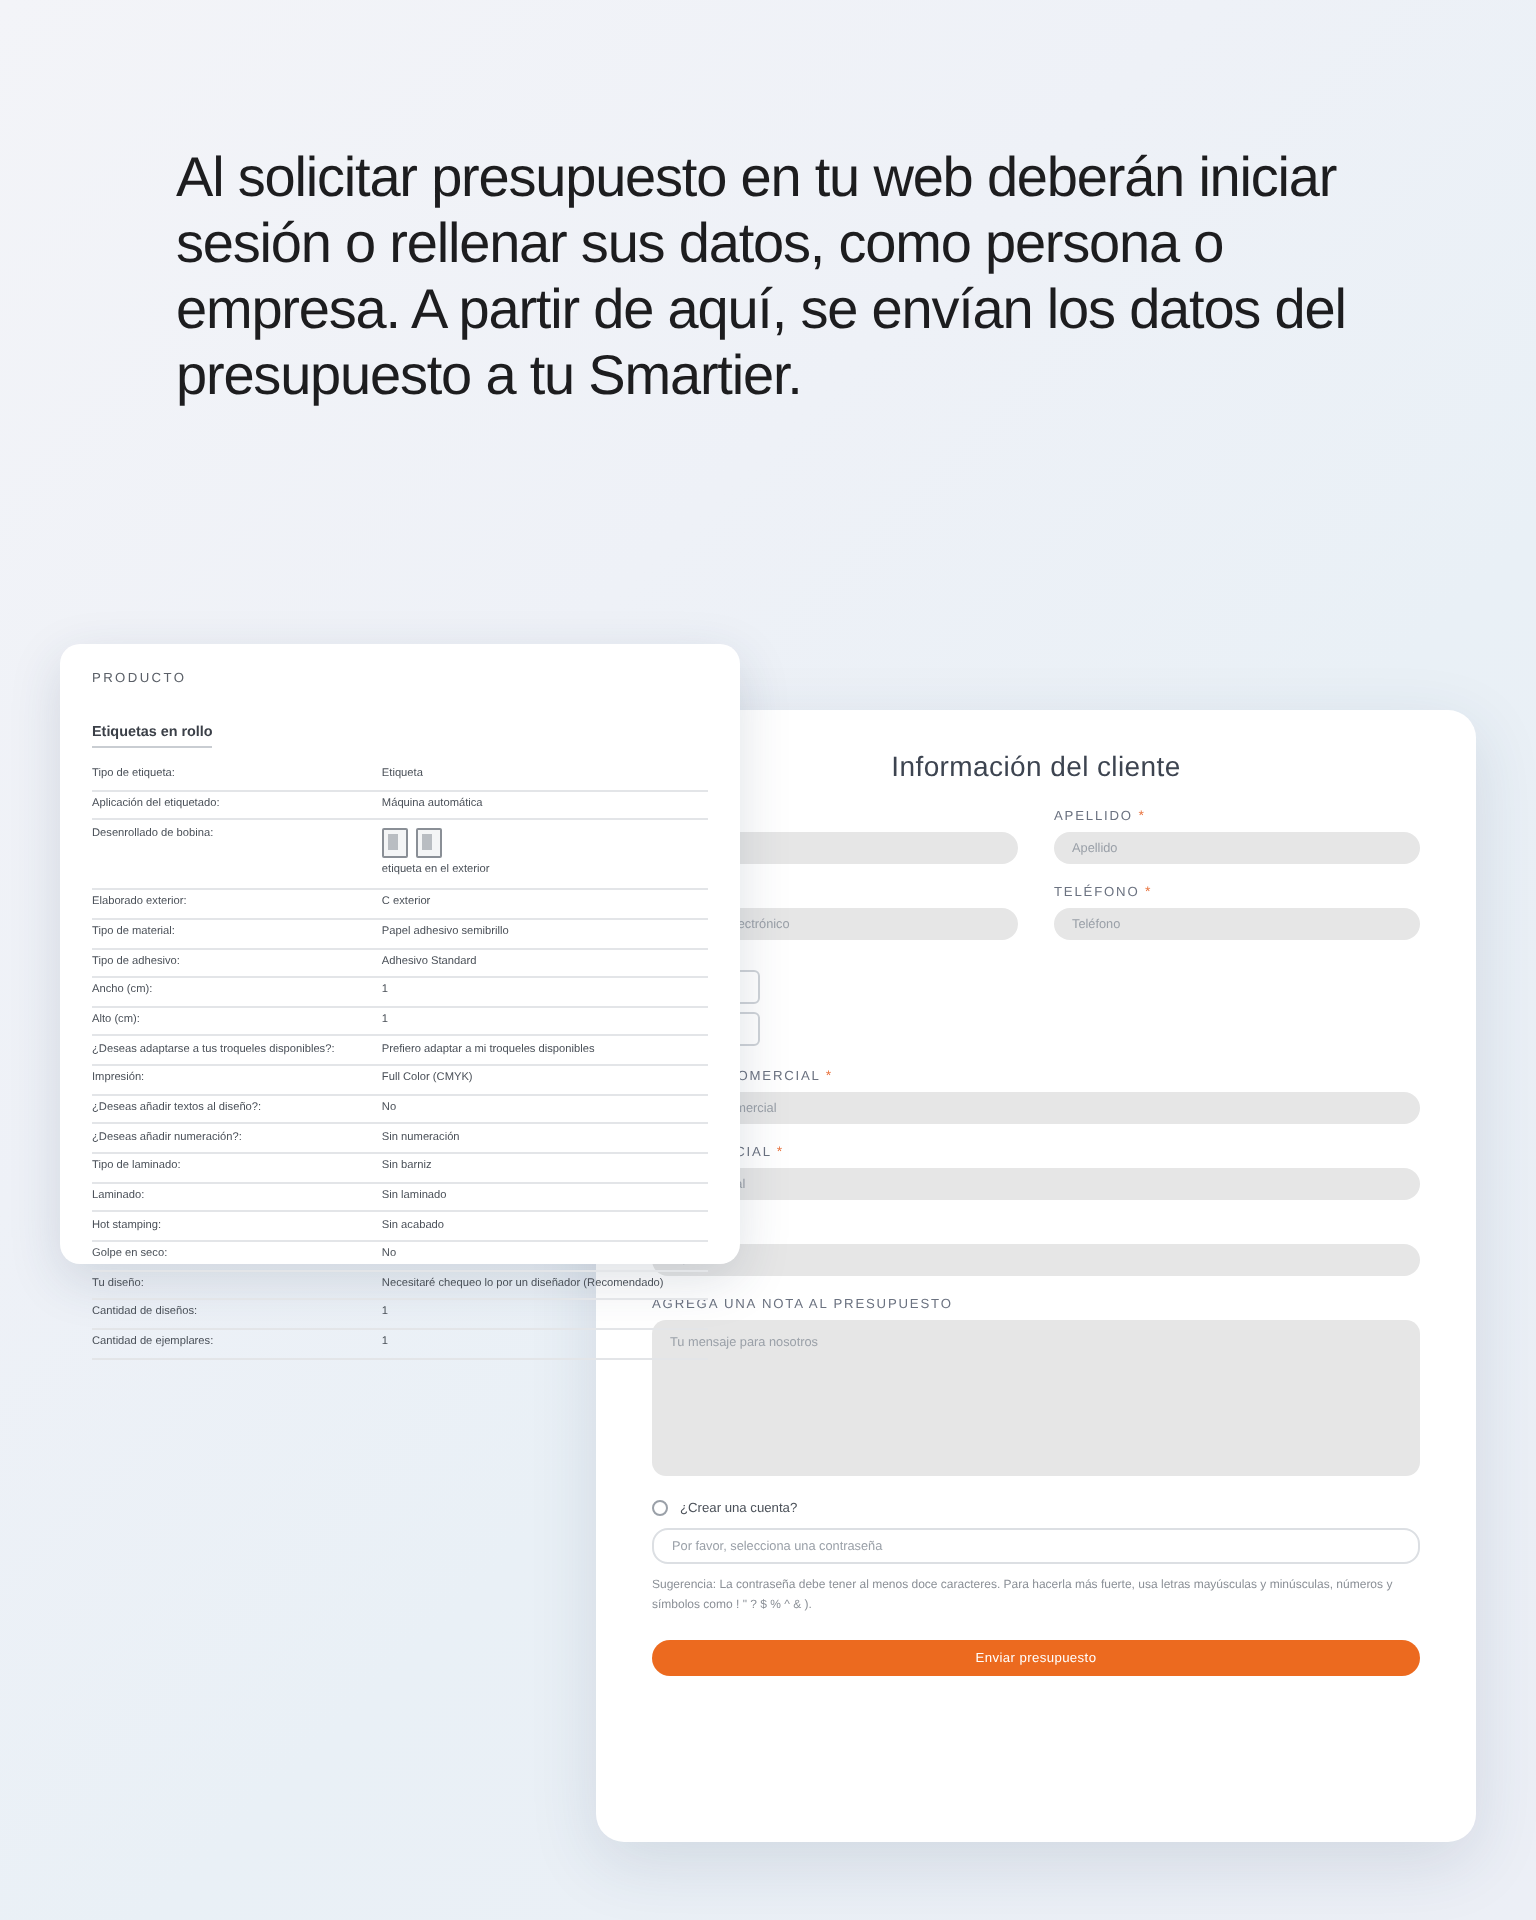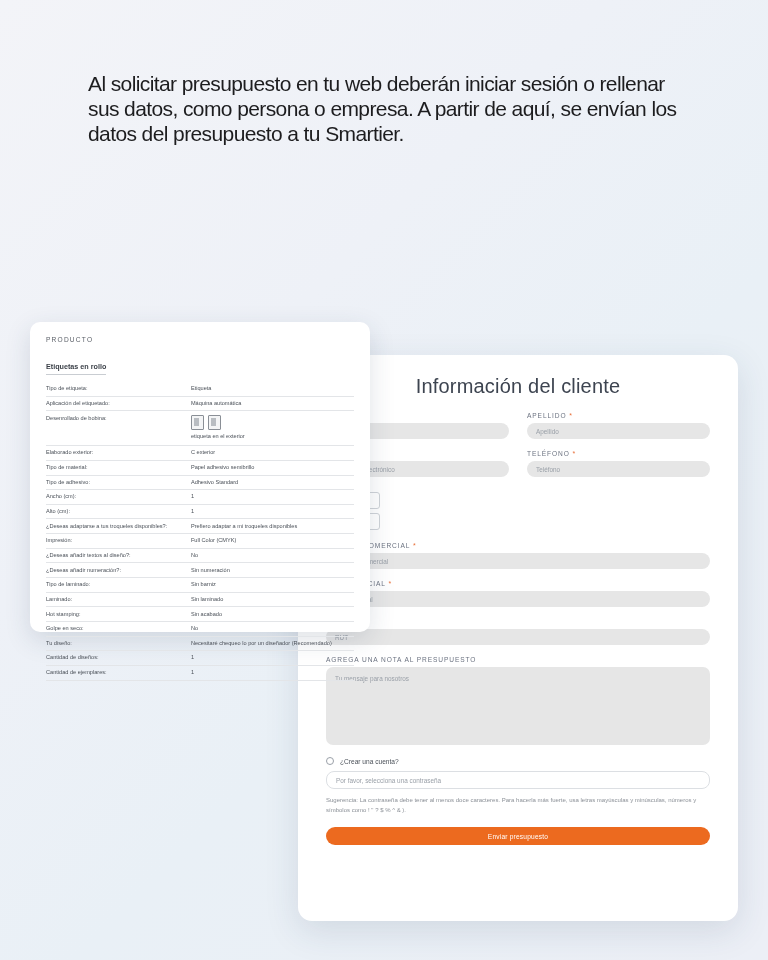--- a/index.html
+++ b/index.html
@@ -24,21 +24,21 @@
   }
   .heading-title {
     font-size: 31px;
     font-weight: bold;
     color: #1473e6;
     letter-spacing: -0.4px;
     margin: 0 0 6px 0;
     line-height: 1.25;
   }
   .heading-body {
-    font-size: 21px;
+    font-size: 28px;
     color: #1d1d1f;
     line-height: 1.18;
     letter-spacing: -0.6px;
     margin: 0;
     font-weight: 400;
   }
 
   
   .form-card {
     position: absolute;
@@ -46,21 +46,21 @@
     top: 355px;
     width: 440px;
     height: 566px;
     background: #ffffff;
     border-radius: 14px;
     box-shadow: 0 10px 34px rgba(40, 60, 90, 0.13);
     overflow: hidden;
   }
   .form-card-title {
     text-align: center;
-    font-size: 20px;
+    font-size: 14px;
     color: #3d4450;
     padding-top: 20px;
     letter-spacing: 0.2px;
   }
   .form-inner {
     padding: 14px 28px 0 28px;
   }
   .row {
     display: flex;
     gap: 18px;

